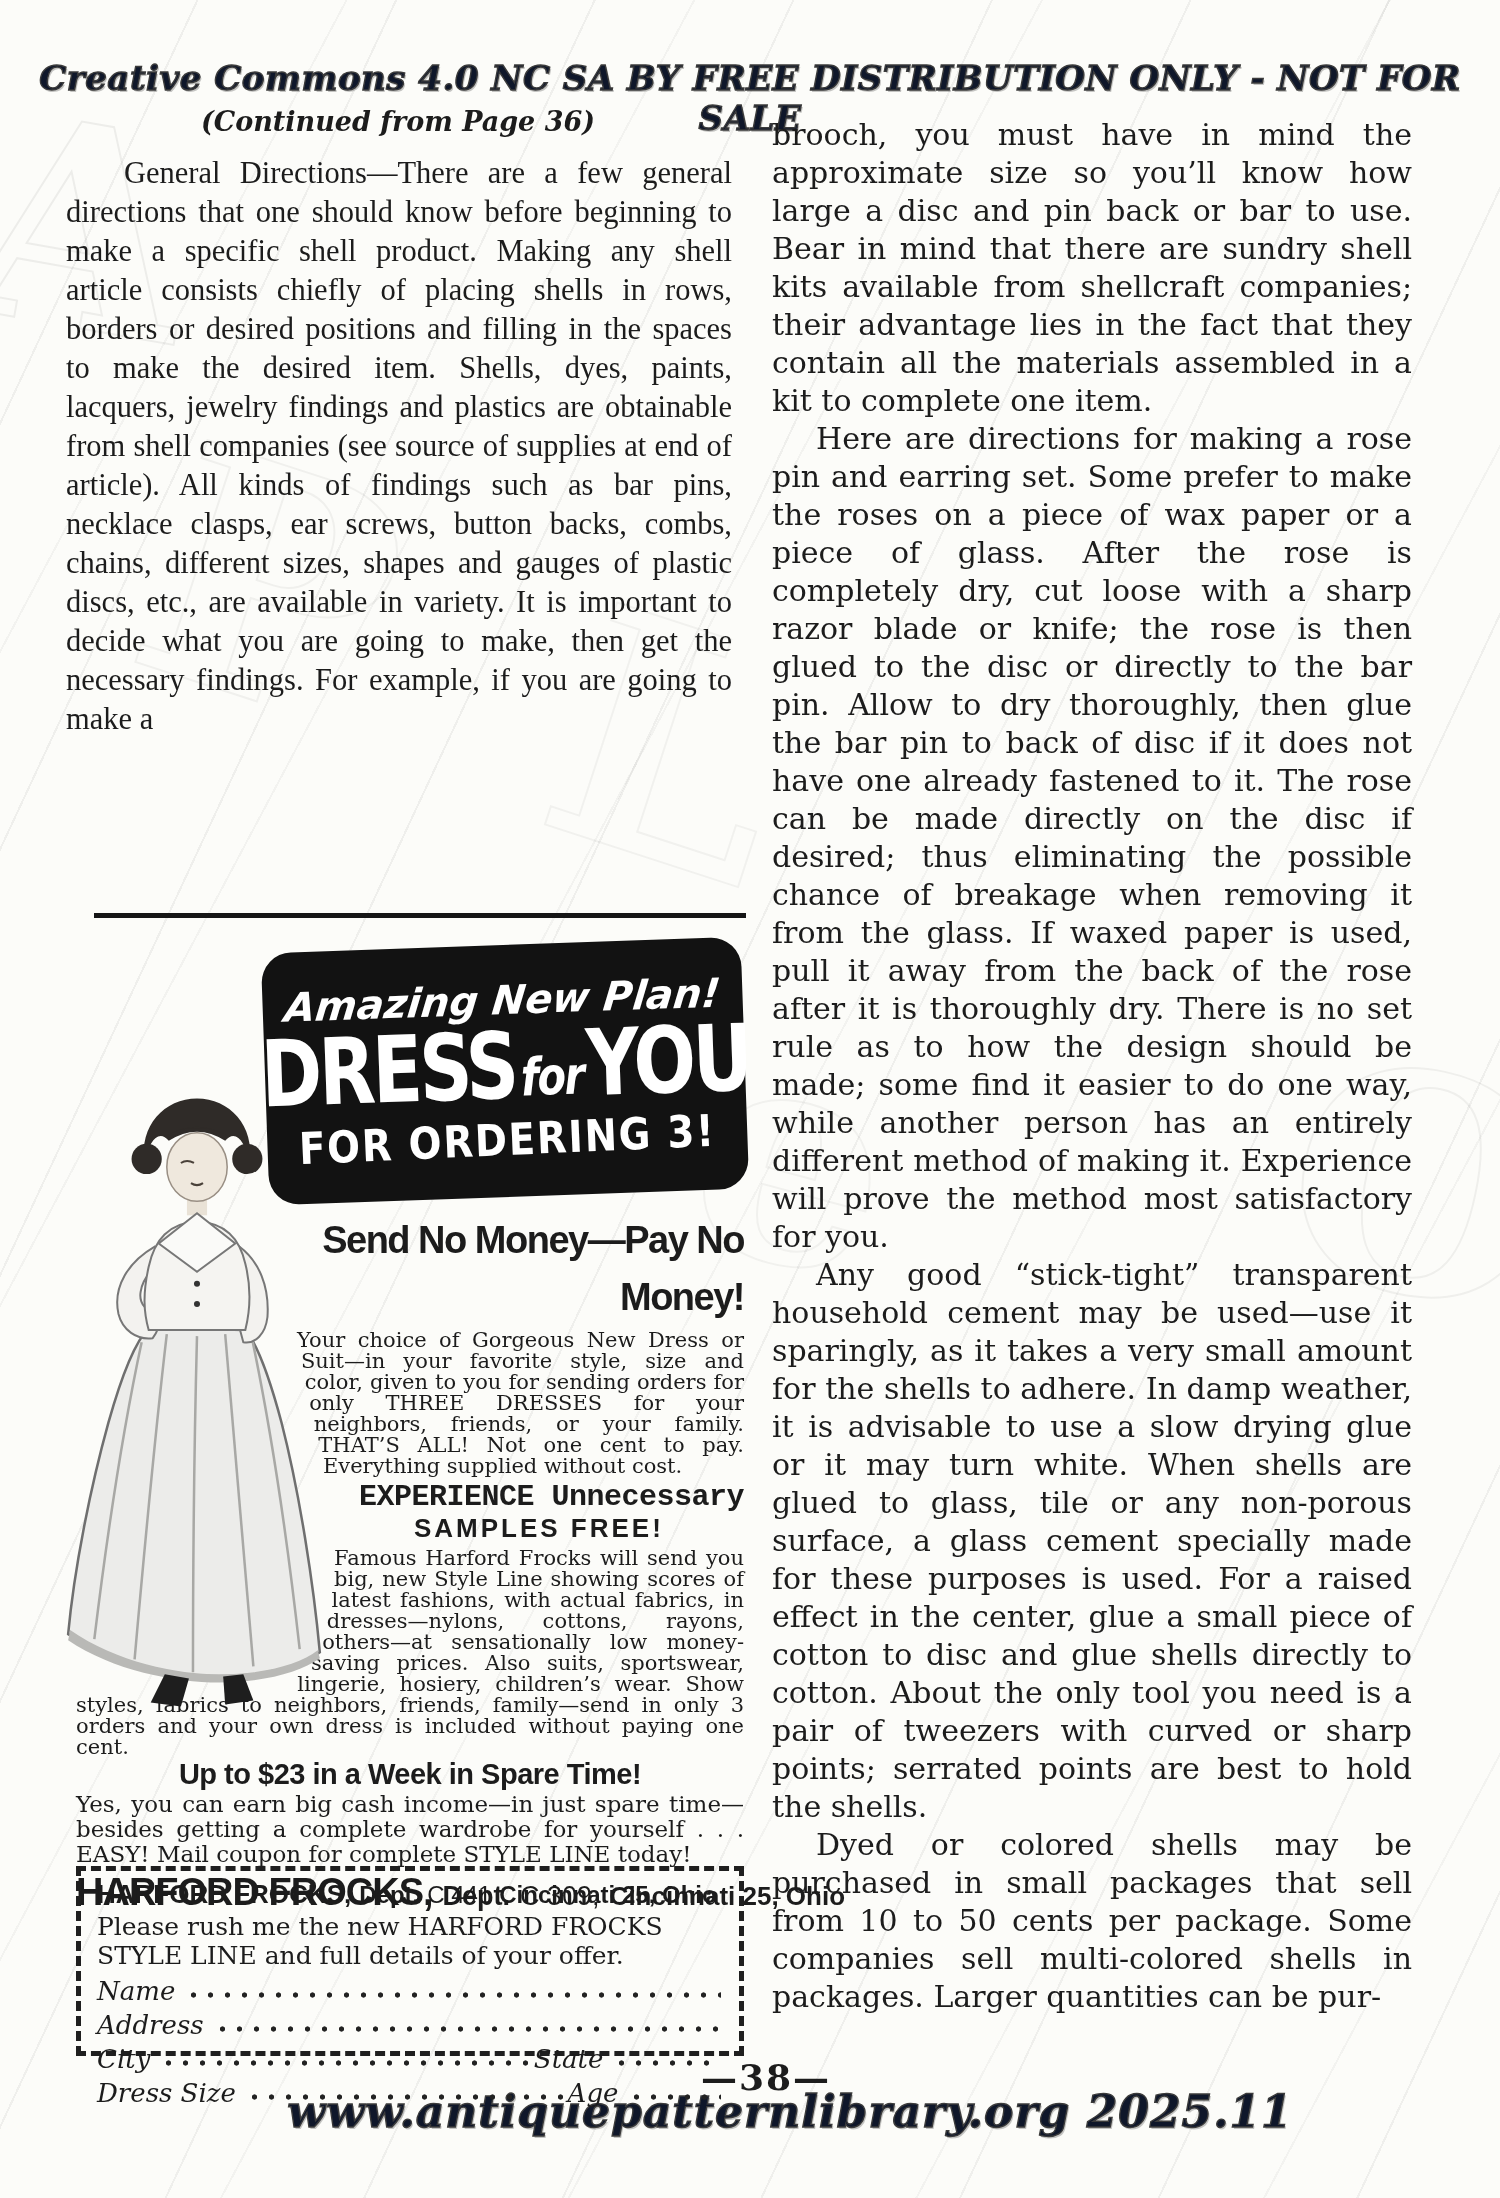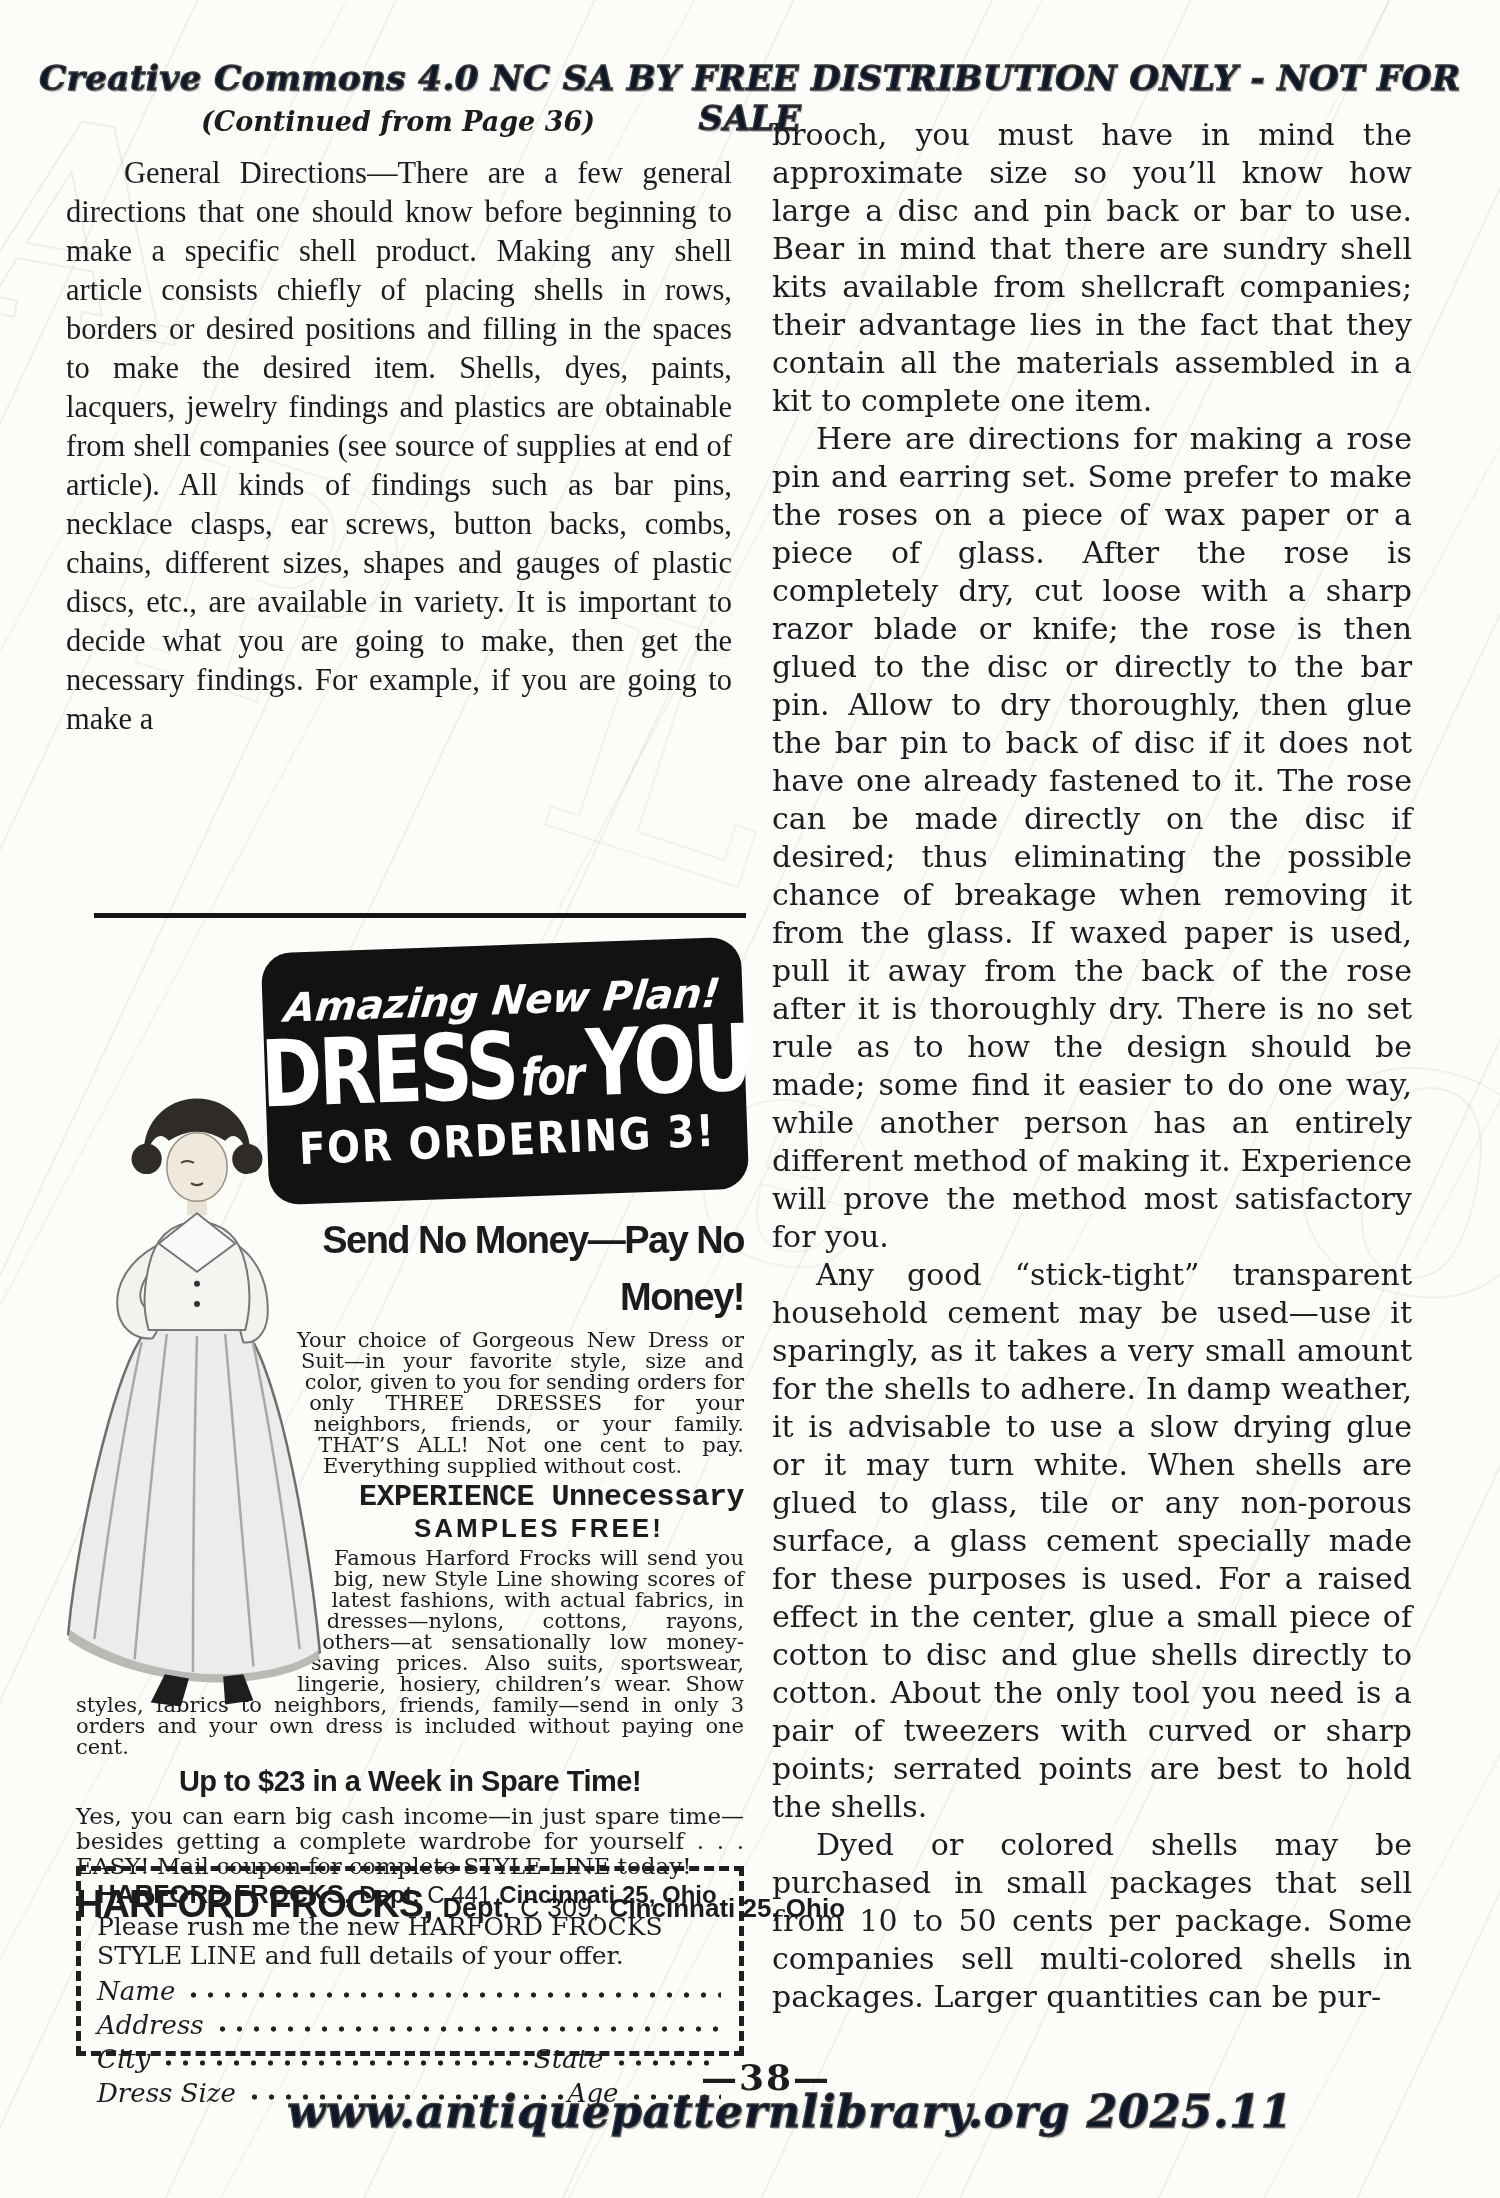--- a/index.html
+++ b/index.html
@@ -111,21 +111,21 @@
   .ad-samples{
     font-family:"Liberation Sans", sans-serif; font-weight:bold; font-size:26px;
     line-height:29px; text-align:center; letter-spacing:3px; margin:0 0 5px 0;
   }
   .ad-earn{
     font-family:"Liberation Sans", sans-serif; font-weight:bold; font-size:32px;
     line-height:35px; text-align:center; letter-spacing:1px; margin:4px 0 0 0; clear:left;
   }
   .ad-week{
     font-family:"Liberation Sans", sans-serif; font-weight:bold; font-size:29px;
-    line-height:32px; text-align:center; letter-spacing:-.5px; margin:7px;
+    line-height:32px; text-align:center; letter-spacing:-.5px; margin:0;
   }
   .ad-earn-detail{
     font-size:23px; line-height:25px; text-align:justify; margin:2px 0 0 0;
   }
   .ad-company{
     display:flex; align-items:baseline; gap:10px; margin-top:4px; white-space:nowrap;
   }
   .co-name{font-family:"Liberation Sans", sans-serif; font-weight:bold; font-size:38px; letter-spacing:-1px;}
   .co-dept{font-family:"Liberation Sans", sans-serif; font-weight:bold; font-size:27px;}
   .co-code{font-family:"Liberation Sans", sans-serif; font-size:27px;}

